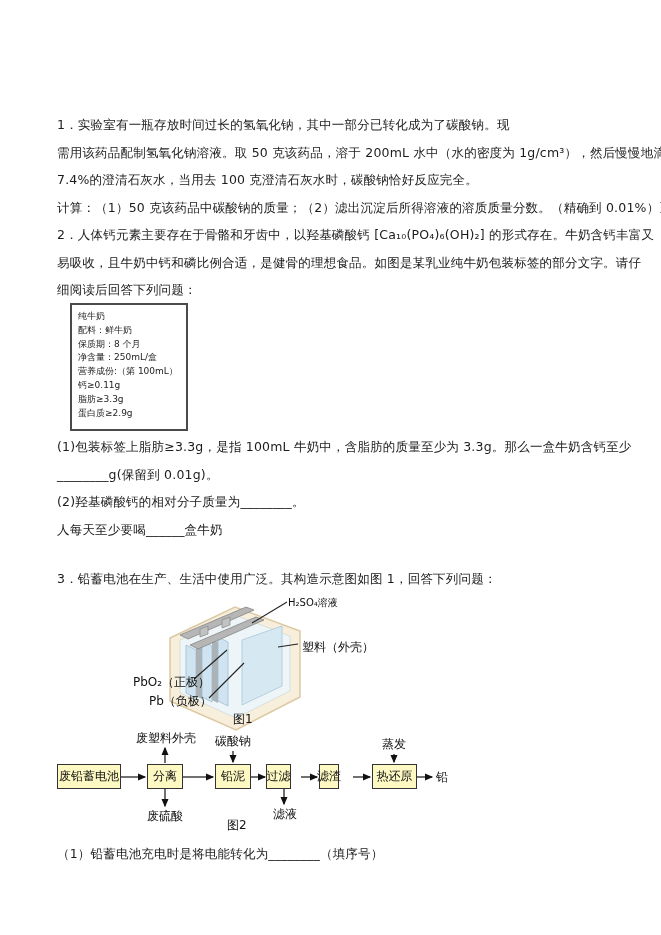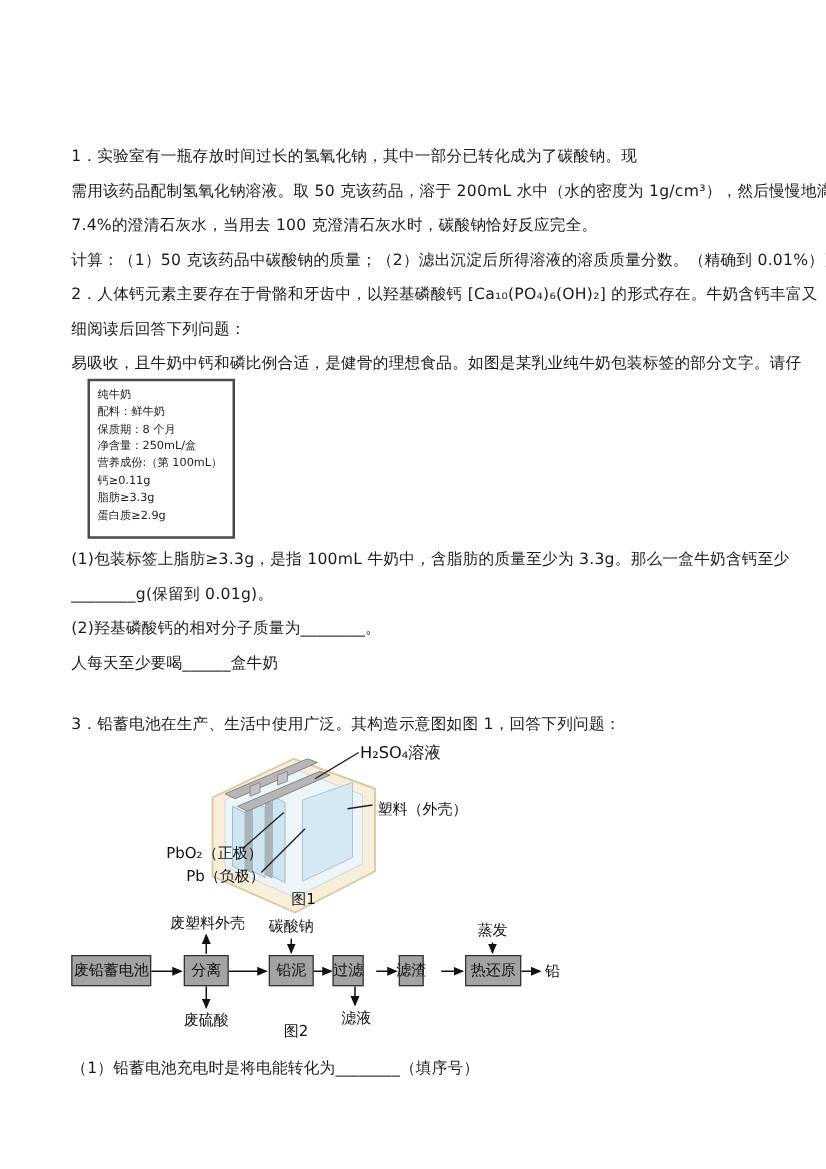--- a/index.html
+++ b/index.html
@@ -4,41 +4,41 @@
 <style>
   html,body{margin:0;padding:0;background:#ffffff;}
   body{width:661px;height:935px;position:relative;overflow:hidden;
        font-family:"DejaVu Sans","Liberation Sans",sans-serif;color:#1b1b1b;}
   .para{position:absolute;left:57px;width:590px;}
   .para .line{display:block;white-space:nowrap;height:27.5px;line-height:27.5px;
               font-size:12.5px;letter-spacing:0.2px;}
   .milk-box{position:absolute;left:70px;top:303px;width:103px;height:115px;
             border:2px solid #4a4a4a;background:#fff;padding:5px 5px 4px 6px;box-sizing:content-box;}
   .milk-box .mline{display:block;white-space:nowrap;font-size:9px;line-height:13.8px;color:#222;}
-  .flow-box{position:absolute;height:25px;border:1.4px solid #333;background:#a3a3a3;
+  .flow-box{position:absolute;height:25px;border:1.4px solid #333;background:#fef9c3;
             display:flex;align-items:center;justify-content:center;
             font-size:12px;white-space:nowrap;box-sizing:border-box;color:#111;}
   .diagram-label{position:absolute;font-size:12px;white-space:nowrap;color:#111;line-height:14px;}
-  .small-label{font-size:13px;}
+  .small-label{font-size:10px;}
   svg{position:absolute;overflow:visible;}
 </style>
 </head>
 <body>
 
 <div class="para" style="top:111px">
   <span class="line">1．实验室有一瓶存放时间过长的氢氧化钠，其中一部分已转化成为了碳酸钠。现</span>
   <span class="line">需用该药品配制氢氧化钠溶液。取 50 克该药品，溶于 200mL 水中（水的密度为 1g/cm³），然后慢慢地滴加</span>
   <span class="line">7.4%的澄清石灰水，当用去 100 克澄清石灰水时，碳酸钠恰好反应完全。</span>
   <span class="line">计算：（1）50 克该药品中碳酸钠的质量；（2）滤出沉淀后所得溶液的溶质质量分数。（精确到 0.01%）]</span>
 </div>
 
 <div class="para" style="top:221px">
   <span class="line">2．人体钙元素主要存在于骨骼和牙齿中，以羟基磷酸钙 [Ca₁₀(PO₄)₆(OH)₂] 的形式存在。牛奶含钙丰富又</span>
+  <span class="line">易吸收，且牛奶中钙和磷比例合适，是健骨的理想食品。如图是某乳业纯牛奶包装标签的部分文字。请仔</span>
   <span class="line">细阅读后回答下列问题：</span>
-  <span class="line">易吸收，且牛奶中钙和磷比例合适，是健骨的理想食品。如图是某乳业纯牛奶包装标签的部分文字。请仔</span>
 </div>
 
 <div class="milk-box">
   <span class="mline">纯牛奶</span>
   <span class="mline">配料：鲜牛奶</span>
   <span class="mline">保质期：8 个月</span>
   <span class="mline">净含量：250mL/盒</span>
   <span class="mline">营养成份:（第 100mL）</span>
   <span class="mline">钙≥0.11g</span>
   <span class="mline">脂肪≥3.3g</span>

